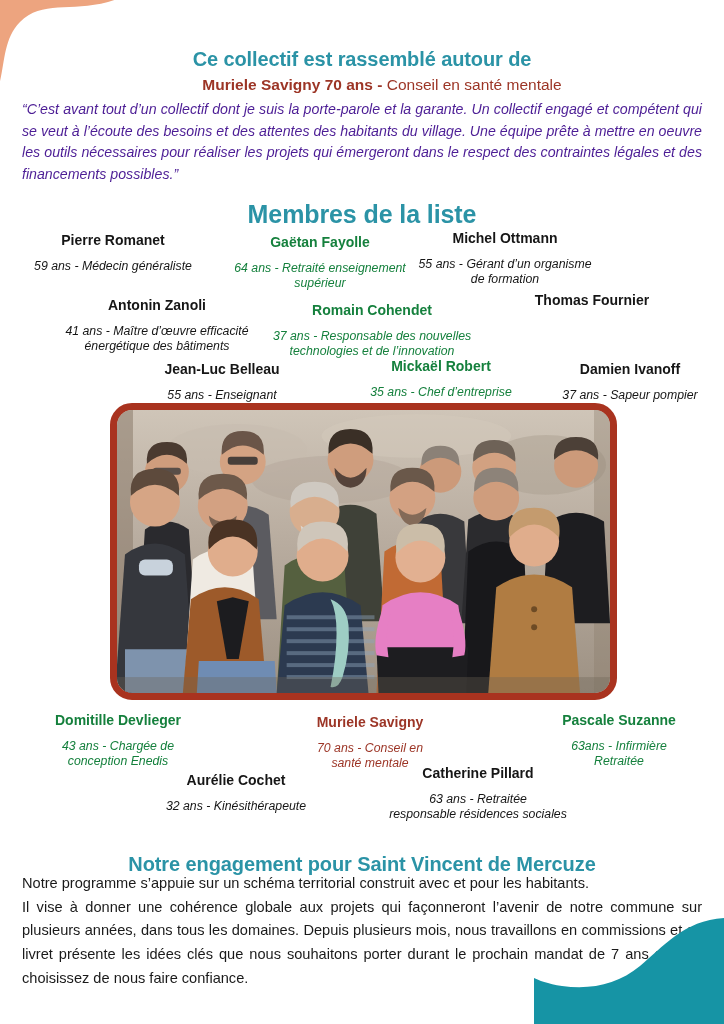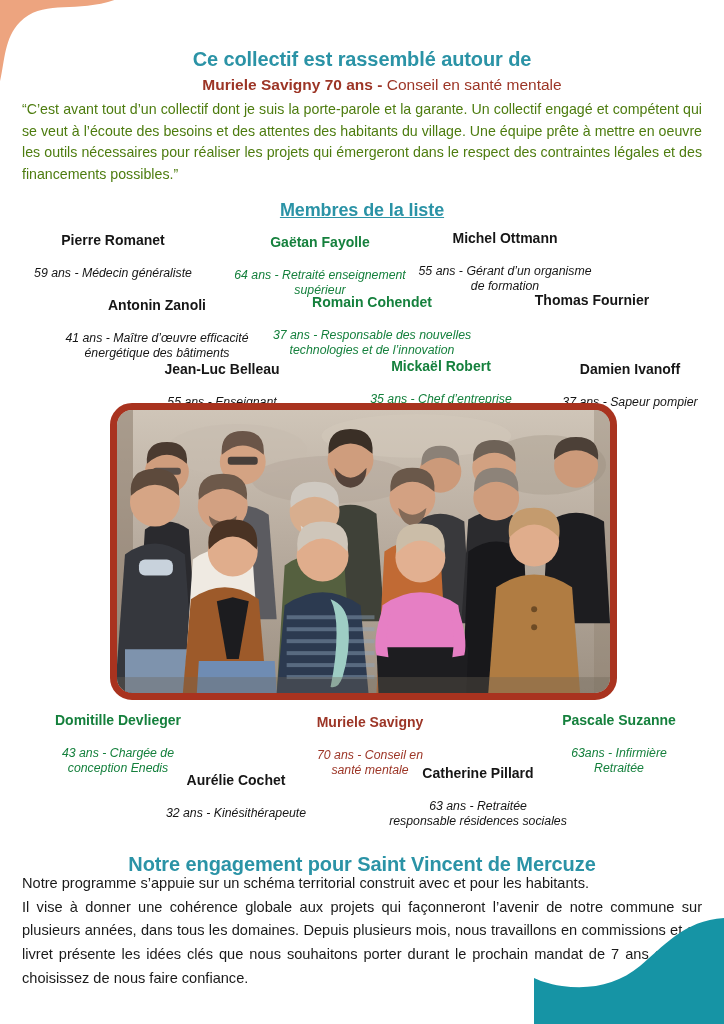--- a/index.html
+++ b/index.html
@@ -37,61 +37,62 @@
   
   .h-teal {
     text-align: center;
     color: #2b93a6;
     font-weight: bold;
     font-size: 20px;
     letter-spacing: -0.1px;
     margin: 8px;
   }
   #title-main { position: absolute; left: 0; right: 0; top: 40px; }
-  #title-members { position: absolute; left: 0; right: 0; top: 192px; font-size: 18px; text-decoration: underline; }
+  #title-members { position: absolute; left: 0; right: 0; top: 192px; font-size: 25px; }
   #title-engagement { position: absolute; left: 0; right: 0; top: 845px; font-size: 20px; }
 
   .quote-name {
     position: absolute;
     left: 0; right: 0;
     top: 76px;
     text-align: center;
     font-size: 15.5px;
     color: #9c3526;
   }
   .quote-name b { font-weight: bold; margin-left: 40px; }
   .quote-name span.light { font-weight: normal; text-align: right; }
 
   .quote-body {
     position: absolute;
     left: 22px;
     right: 22px;
     top: 99px;
+    font-style: italic;
     font-size: 14.2px;
     line-height: 1.53;
-    color: #4d7c0f;
+    color: #4c1d95;
     text-align: justify;
   }
 
   
   .member {
     position: absolute;
     text-align: center;
   }
   .member .nm {
     font-weight: bold;
     font-size: 14px;
     line-height: 1.25;
     white-space: nowrap;
   }
   .member .role {
     font-style: italic;
     font-size: 12.3px;
     line-height: 1.3;
-    margin-top: 16px;
+    margin-top: 9px;
   }
   .c-dark  .nm, .c-dark  .role { color: #161616; }
   .c-peach .nm, .c-peach .role { color: #15803d; }
   .c-red   .nm, .c-red   .role { color: #9c3526; }
 
   
   #group-photo-frame {
     position: absolute;
     left: 110px;
     top: 403px;
@@ -152,21 +153,21 @@
 </div>
 <div class="member c-dark" style="left:412px; top:230px; width:186px;">
   <div class="nm">Michel Ottmann</div>
   <div class="role">55 ans - Gérant d’un organisme<br>de formation</div>
 </div>
 
 <div class="member c-dark" style="left:52px;  top:297px; width:210px;">
   <div class="nm">Antonin Zanoli</div>
   <div class="role">41 ans - Maître d’œuvre efficacité<br>énergétique des bâtiments</div>
 </div>
-<div class="member c-peach" style="left:272px; top:294px; width:200px;">
+<div class="member c-peach" style="left:272px; top:302px; width:200px;">
   <div class="nm">Romain Cohendet</div>
   <div class="role">37 ans - Responsable des nouvelles<br>technologies et de l’innovation</div>
 </div>
 <div class="member c-dark" style="left:494px; top:292px; width:196px;">
   <div class="nm">Thomas Fournier</div>
 </div>
 
 <div class="member c-dark" style="left:126px; top:361px; width:192px;">
   <div class="nm">Jean-Luc Belleau</div>
   <div class="role">55 ans - Enseignant</div>

